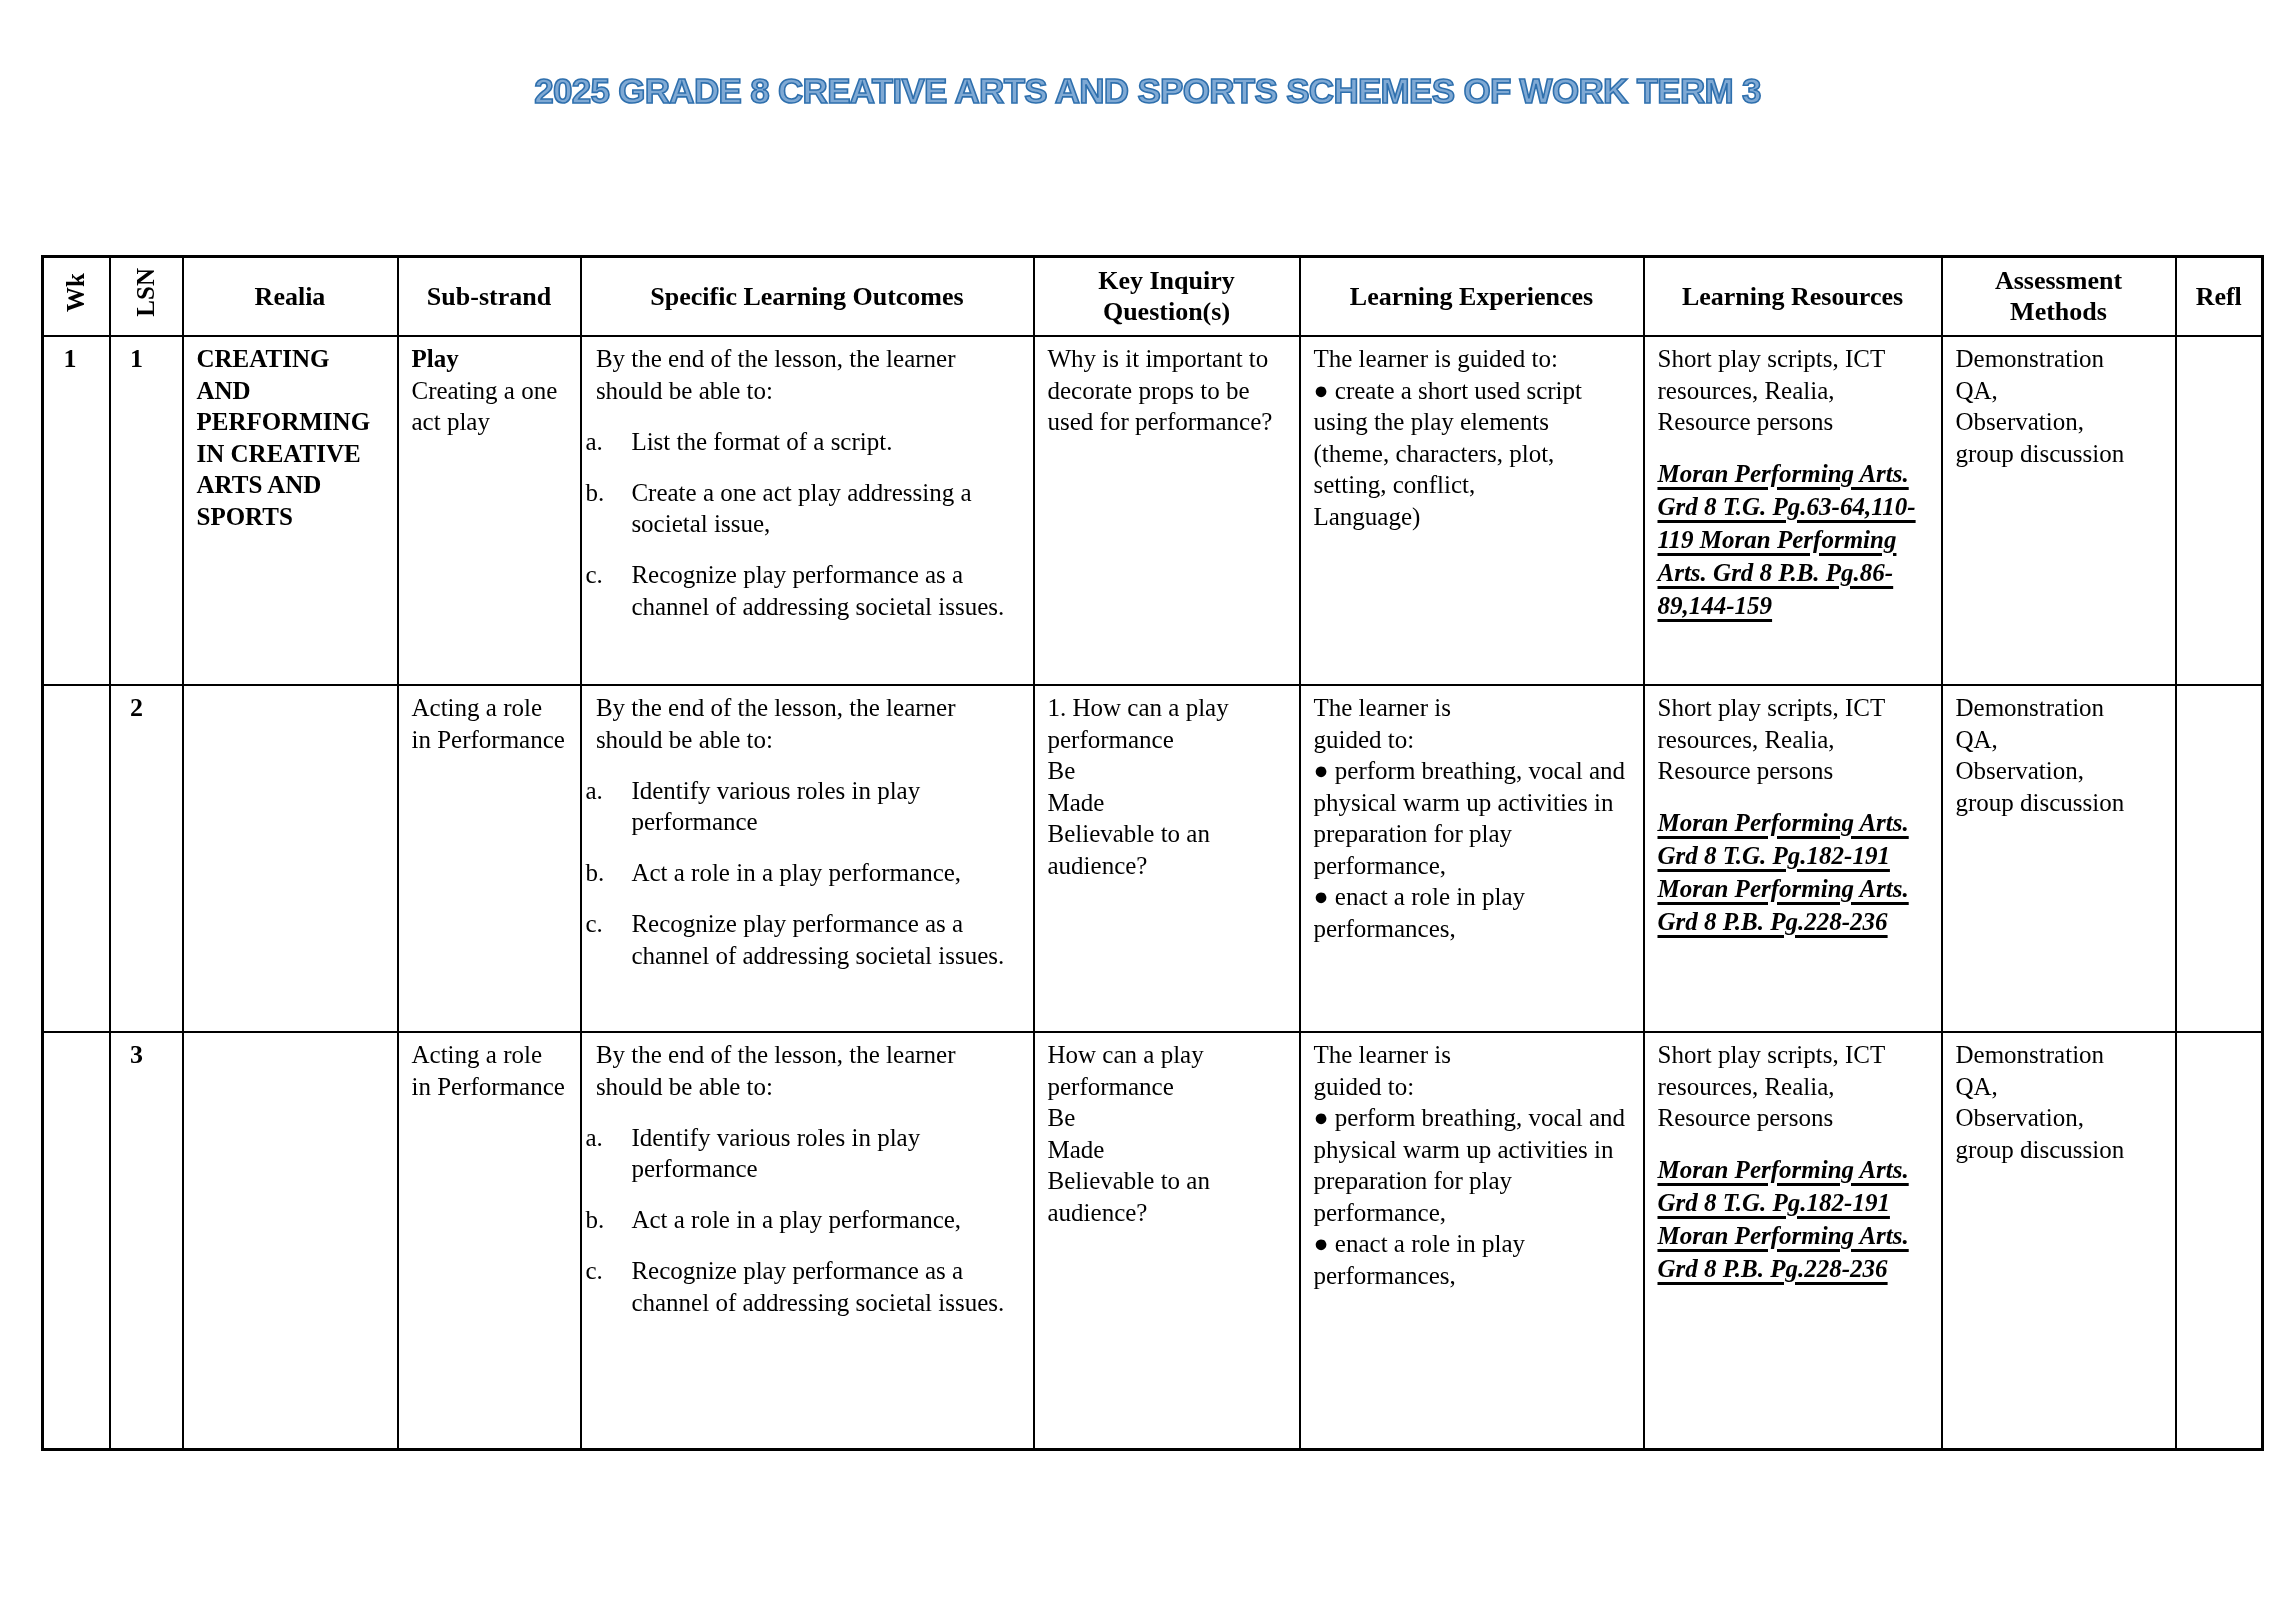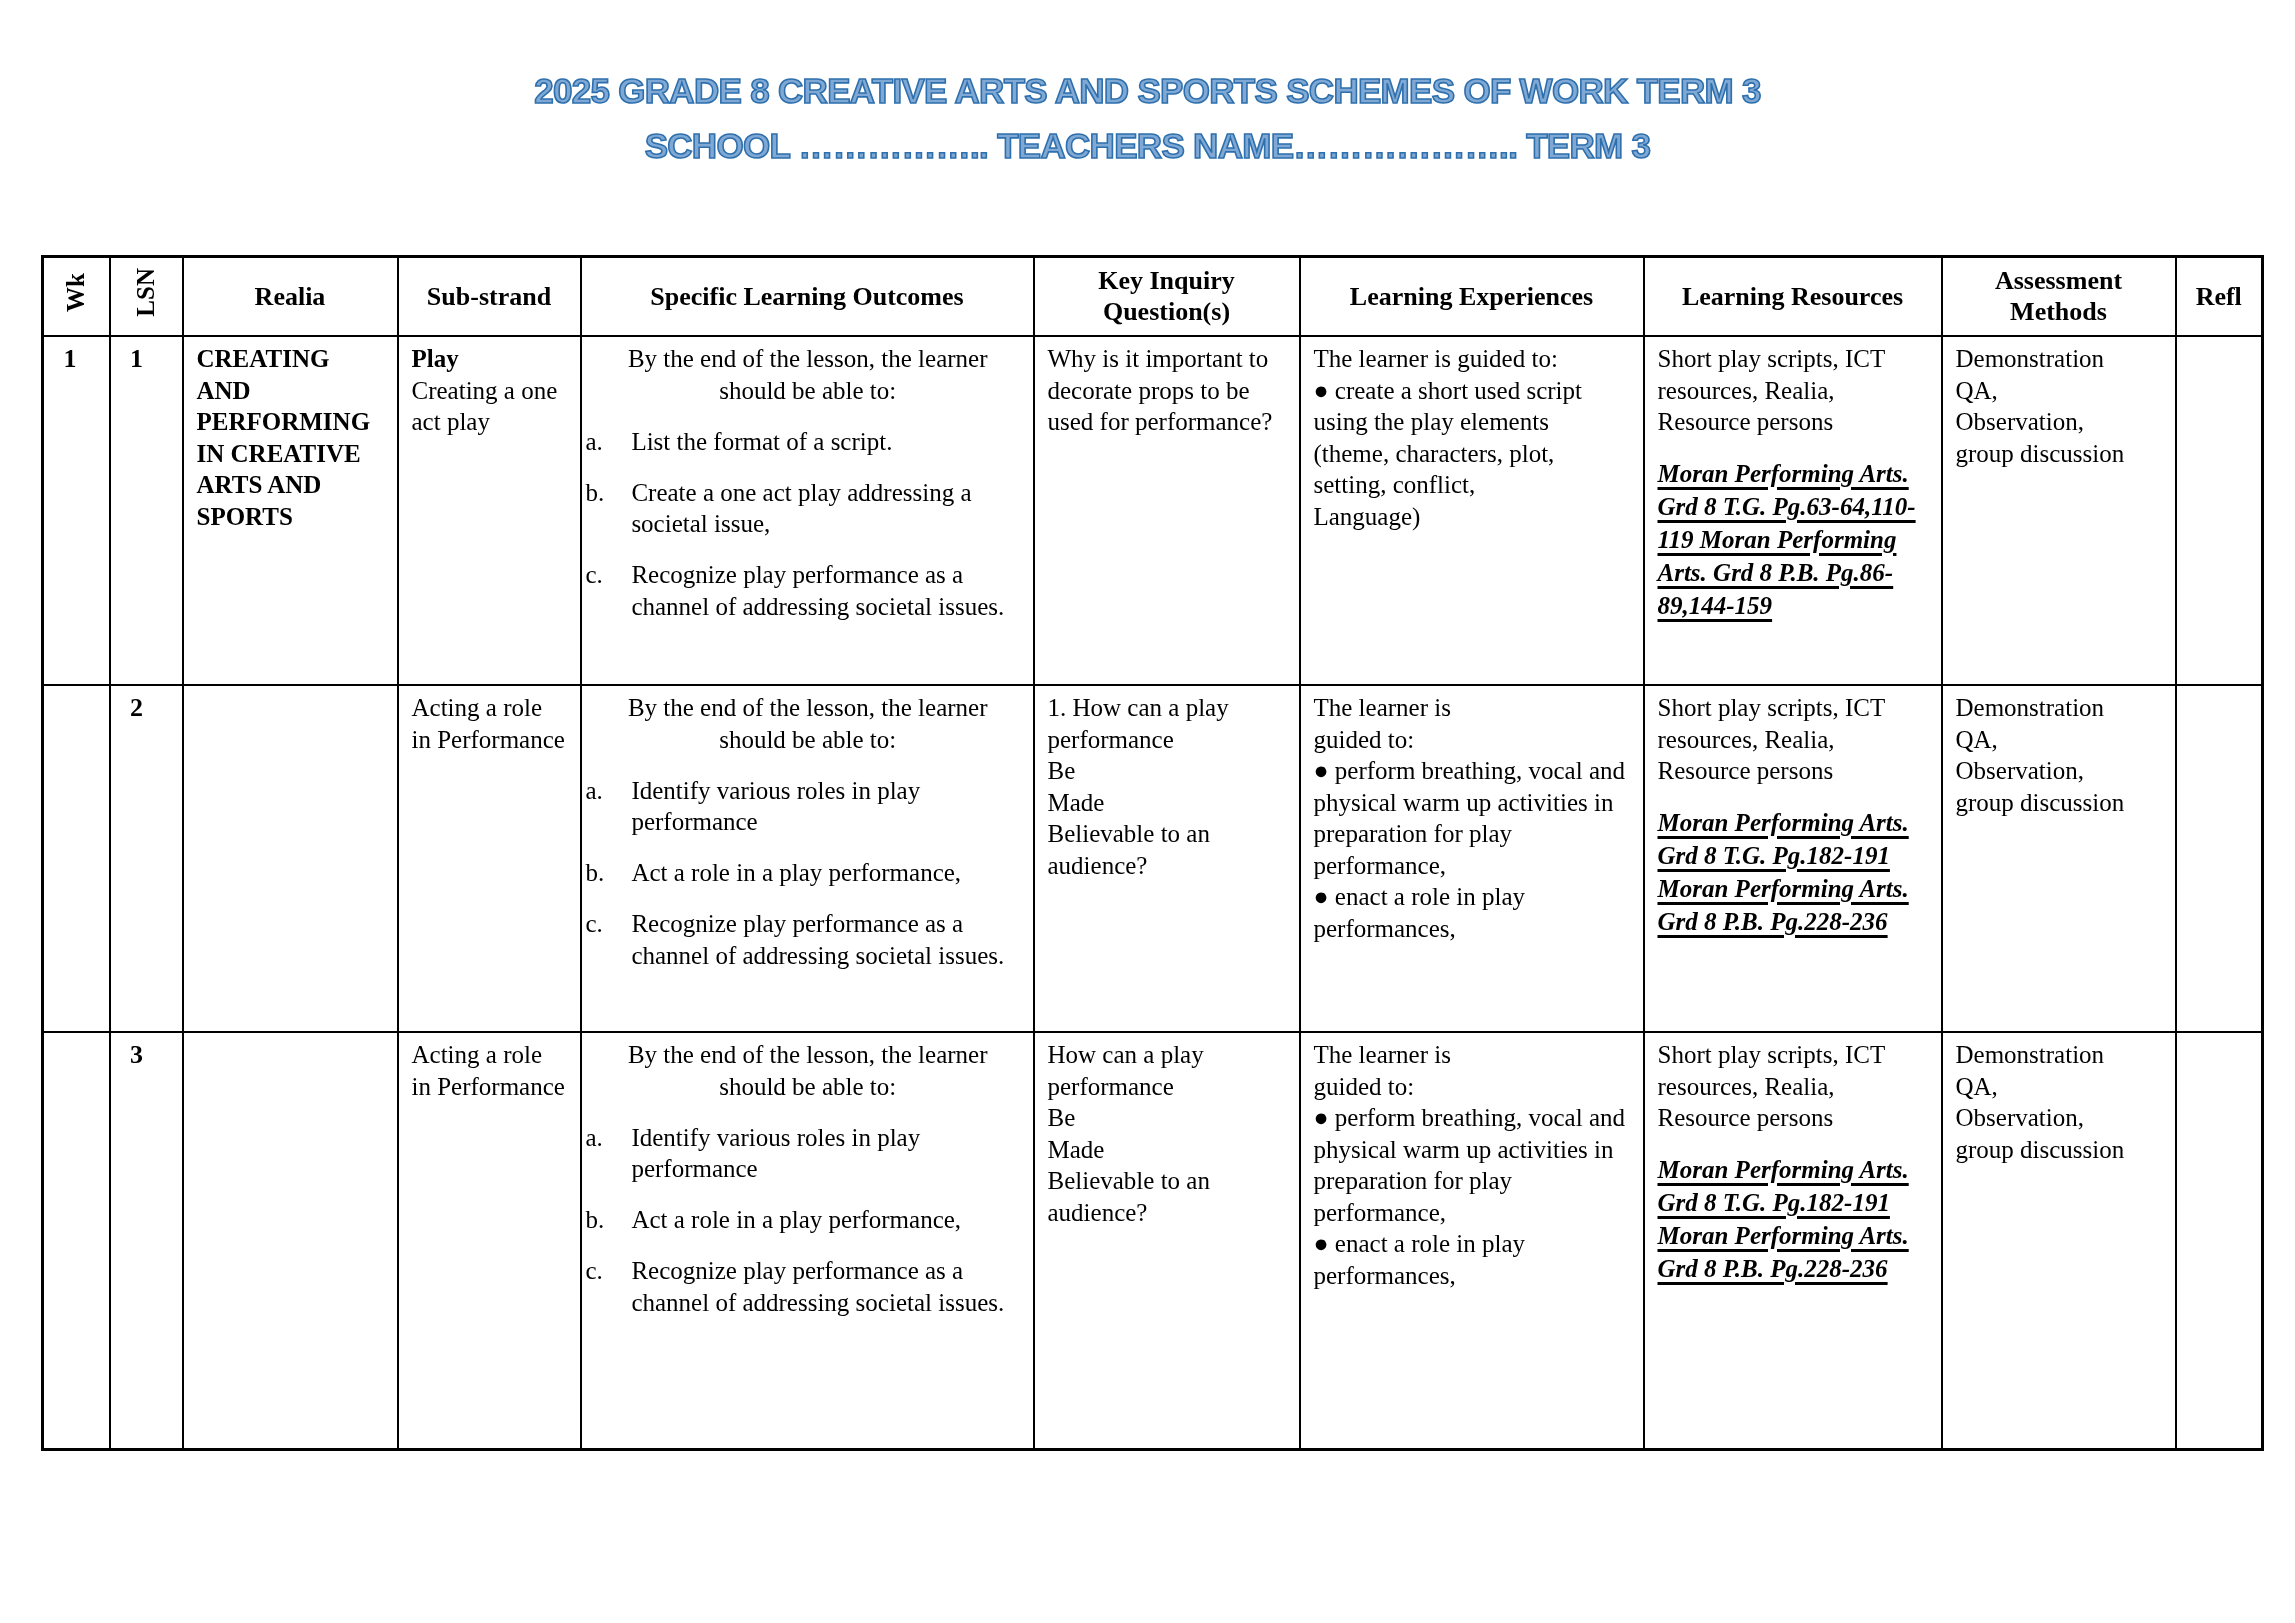--- a/index.html
+++ b/index.html
@@ -41,39 +41,38 @@
   .vert {
     writing-mode:vertical-rl; transform:rotate(180deg);
     margin:0 auto; font-weight:bold; font-size:25px; display:inline-block;
   }
   .preline { white-space:pre-line; }
   .num  { font-weight:bold; font-size:26px; }
   td.numcell { padding-left:19.6px; }
   .strand-text { font-weight:bold; white-space:pre-line; }
   .substrand-title { font-weight:bold; display:block;font-family:Liberation Serif, serif; }
   td.outcomes-cell { padding-left:3.9px; }
-  .outcomes-intro { display:block; padding-left:10.5px;text-align:center; }
+  .outcomes-intro { display:block; padding-left:10.5px; }
   .oli { display:flex; margin-top:19.6px; }
   .oli-label { flex:0 0 46px; }
   .oli-text  { flex:1 1 auto; }
   .res-ref {
     display:block; margin-top:19px;
     font-weight:bold; font-style:italic;
     text-decoration:underline; text-decoration-thickness:2.6px; text-underline-offset:5.2px;
     line-height:1.32;
   }
 </style>
 </head>
 <body>
 
 <div class="page">
 
   <div class="titles">
     <div class="title-line">2025 GRADE 8 CREATIVE ARTS AND SPORTS SCHEMES OF WORK TERM 3</div>
-    <div class="title-line">SCHOOL …………….. TEACHERS NAME……………….. TERM 3</div>
   </div>
 
   <table class="sow">
     <colgroup>
       <col style="width:67px">
         <col style="width:73px">
         <col style="width:215px">
       <col style="width:183px">
         <col style="width:453px">
         <col style="width:266px">

